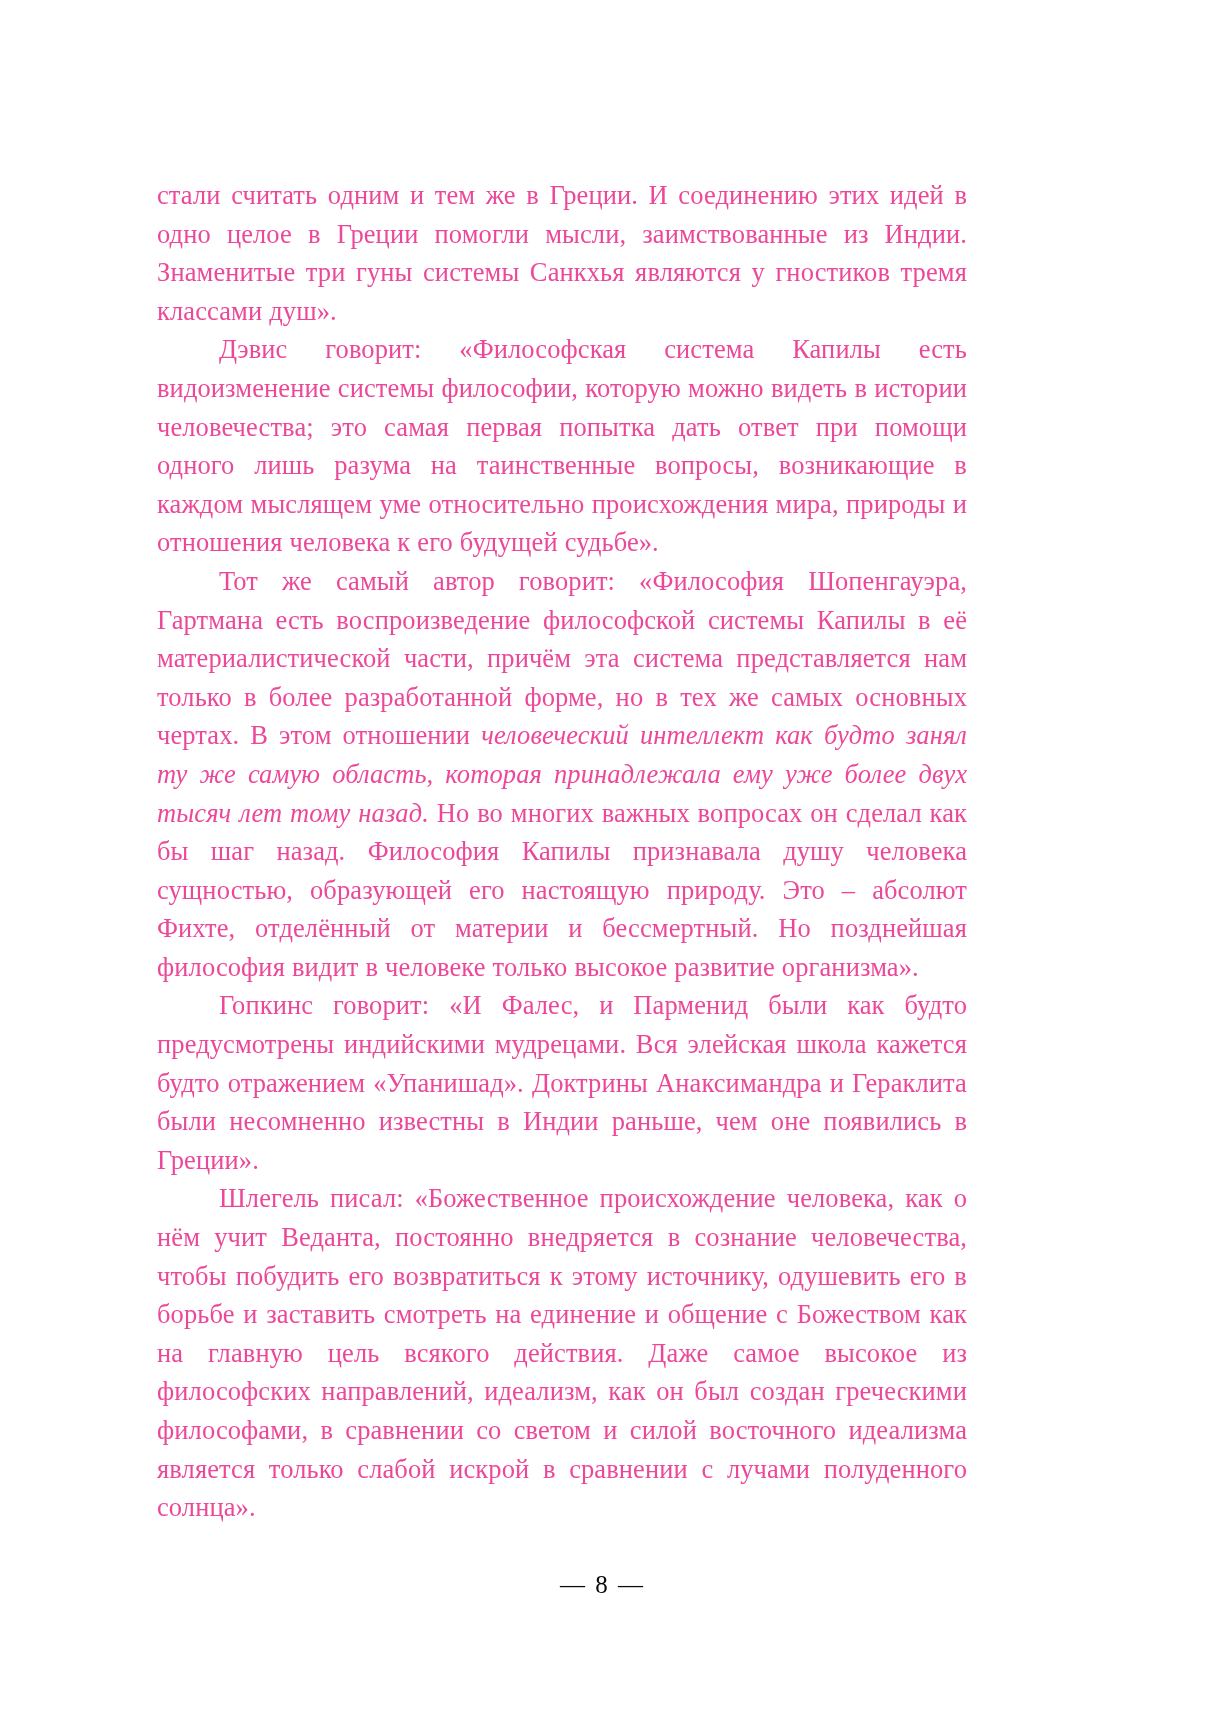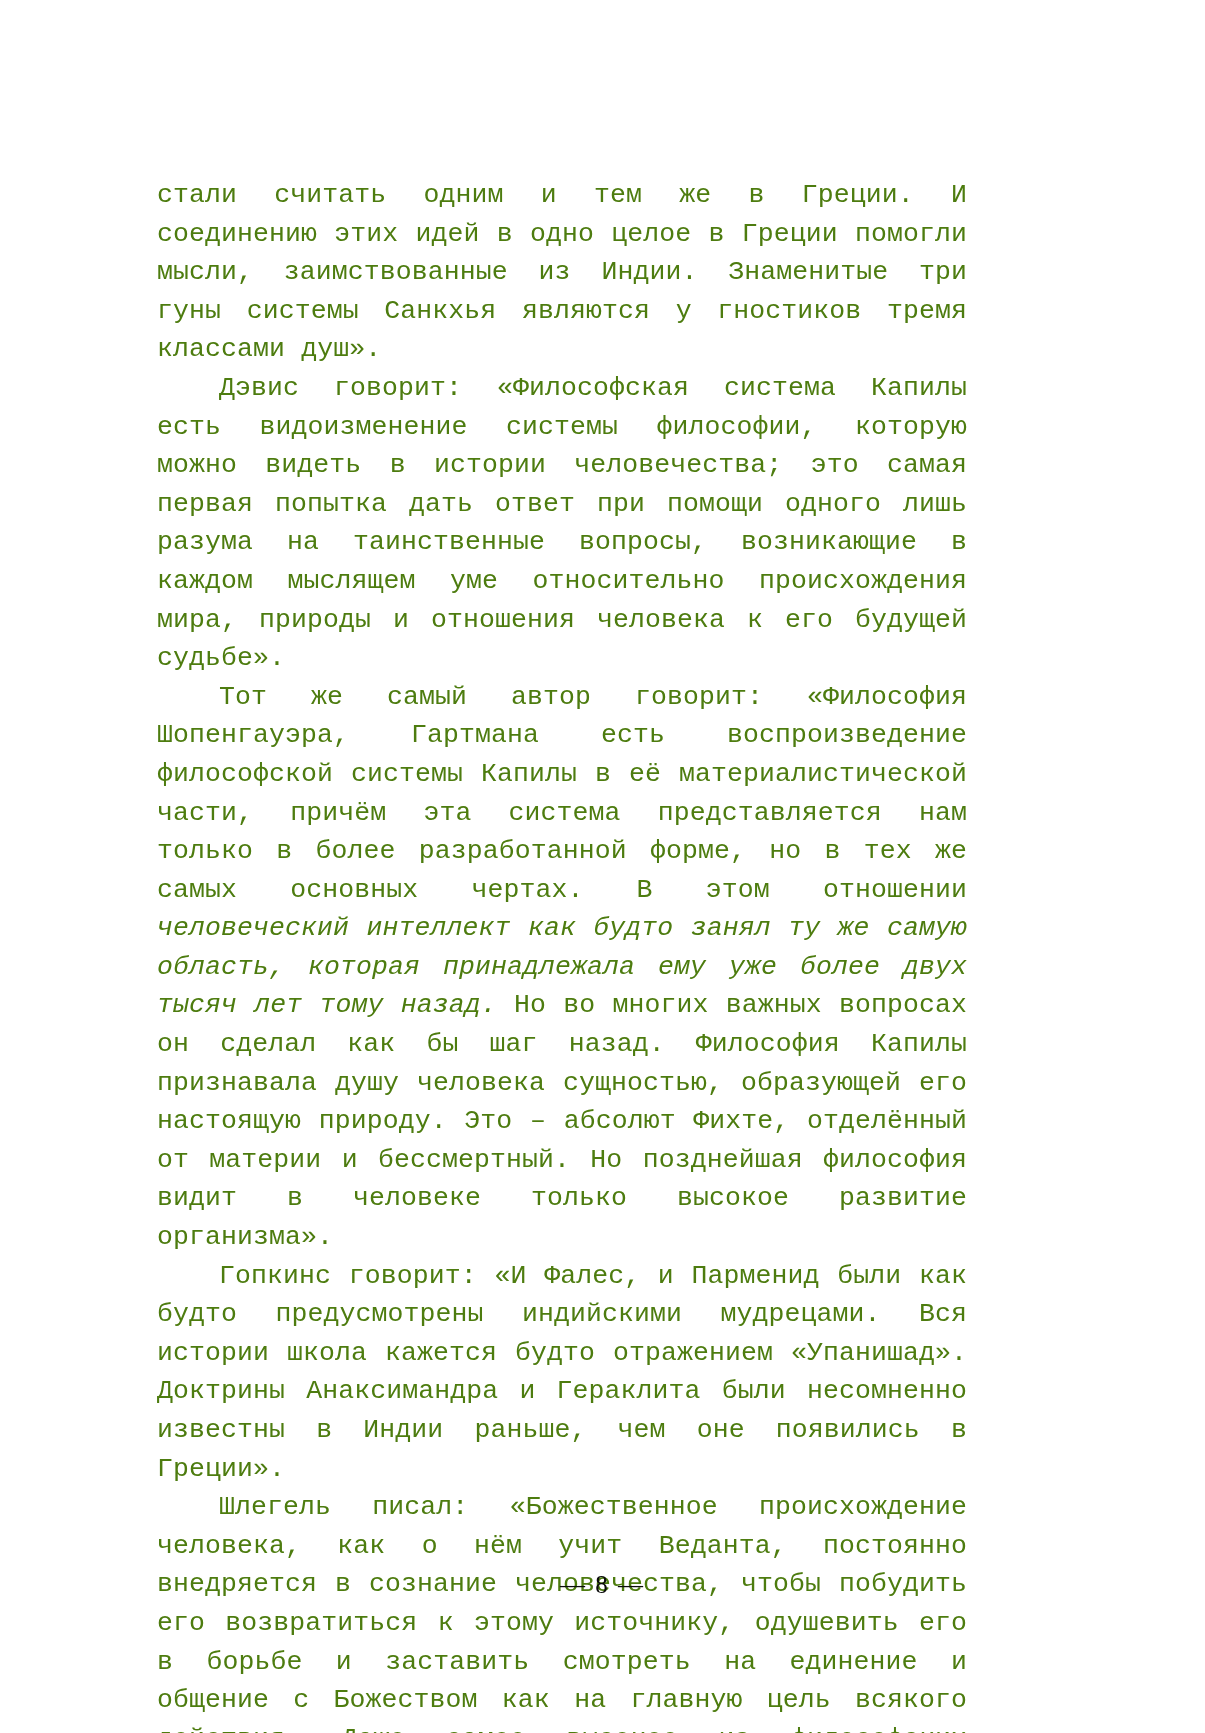--- a/index.html
+++ b/index.html
@@ -24,25 +24,24 @@
     left: 157px;
     top: 176px;
     width: 810px;
   }
   .para {
     margin: 0;
     text-align: justify;
     text-justify: inter-word;
     font-size: 26.5px;
     line-height: 38.6px;
-    color: #4d7c0f;
+    color: #ec4899;
     letter-spacing: 0.1px;
     word-spacing: 0.3px;
     hyphens: none;
-    font-family: Liberation Mono, monospace;
   }
   .para.indent {
     text-indent: 62px;
   }
   .para .em {
     font-style: italic;
   }
   .page-footer {
     position: absolute;
     left: 0;
@@ -71,21 +70,21 @@
 
     <p class="para indent">
       <span>Дэвис говорит: «Философская система Капилы есть видоизменение системы философии, которую можно видеть в истории человечества; это самая первая попытка дать ответ при помощи одного лишь разума на таинственные вопросы, возникающие в каждом мыслящем уме относительно происхождения мира, природы и отношения человека к его будущей судьбе».</span>
     </p>
 
     <p class="para indent">
       <span>Тот же самый автор говорит: «Философия Шопенгауэра, Гартмана есть воспроизведение философской системы Капилы в её материалистической части, причём эта система представляется нам только в более разработанной форме, но в тех же самых основных чертах. В этом отношении </span><span class="em">человеческий интеллект как будто занял ту же самую область, которая принадлежала ему уже более двух тысяч лет тому назад.</span><span> Но во многих важных вопросах он сделал как бы шаг назад. Философия Капилы признавала душу человека сущностью, образующей его настоящую природу. Это – абсолют Фихте, отделённый от материи и бессмертный. Но позднейшая философия видит в человеке только высокое развитие организма».</span>
     </p>
 
     <p class="para indent">
-      <span>Гопкинс говорит: «И Фалес, и Парменид были как будто предусмотрены индийскими мудрецами. Вся истории школа кажется будто отражением «Упанишад». Доктрины Анаксимандра и Гераклита были несомненно известны в Индии раньше, чем оне появились в Греции».</span>
+      <span>Гопкинс говорит: «И Фалес, и Парменид были как будто предусмотрены индийскими мудрецами. Вся элейская школа кажется будто отражением «Упанишад». Доктрины Анаксимандра и Гераклита были несомненно известны в Индии раньше, чем оне появились в Греции».</span>
     </p>
 
     <p class="para indent">
       <span>Шлегель писал: «Божественное происхождение человека, как о нём учит Веданта, постоянно внедряется в сознание человечества, чтобы побудить его возвратиться к этому источнику, одушевить его в борьбе и заставить смотреть на единение и общение с Божеством как на главную цель всякого действия. Даже самое высокое из философских направлений, идеализм, как он был создан греческими философами, в сравнении со светом и силой восточного идеализма является только слабой искрой в сравнении с лучами полуденного солнца».</span>
     </p>
 
   </div>
 
   <div class="page-footer">
     <span class="folio">— 8 —</span>

